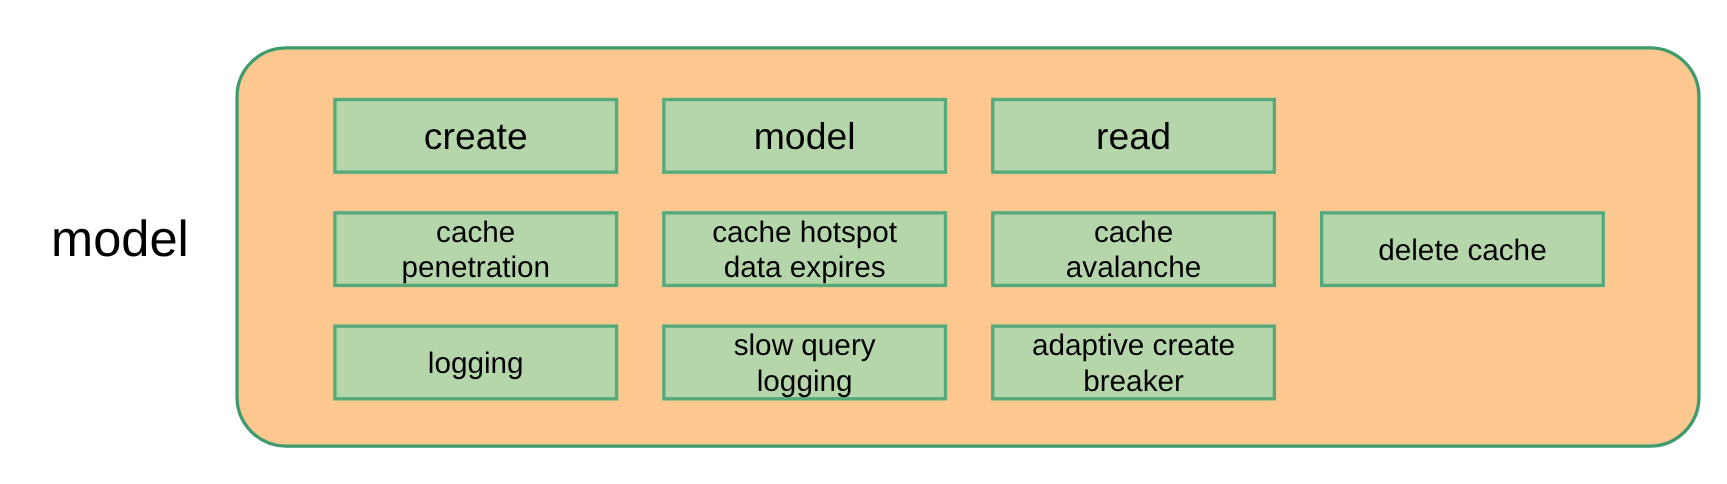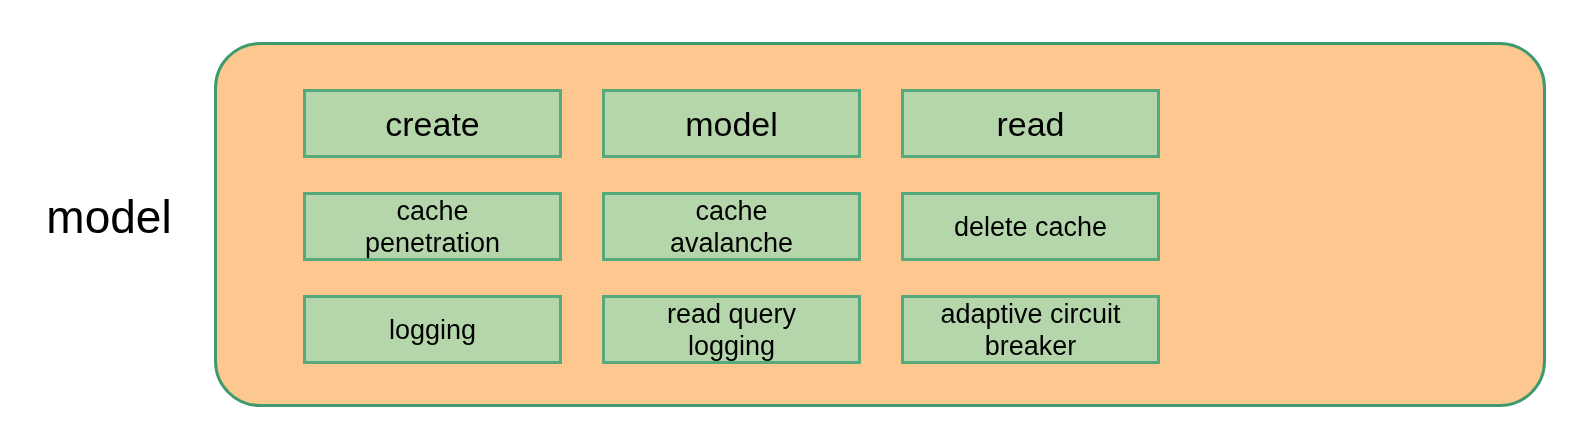--- a/index.html
+++ b/index.html
@@ -117,37 +117,41 @@
           <span class="node-label">read</span>
         </div>
       </div>
 
       <div class="grid-row">
         <div class="node-box level-2">
           <span class="node-label">cache
 penetration</span>
         </div>
         <div class="node-box level-2">
+          <span class="node-label">cache hotspot
+data expires</span>
+        </div>
+        <div class="node-box level-2">
           <span class="node-label">cache
 avalanche</span>
         </div>
         <div class="node-box level-2">
           <span class="node-label">delete cache</span>
         </div>
       </div>
 
       <div class="grid-row">
         <div class="node-box level-3">
           <span class="node-label">logging</span>
         </div>
         <div class="node-box level-3">
-          <span class="node-label">read query
+          <span class="node-label">slow query
 logging</span>
         </div>
         <div class="node-box level-3">
-          <span class="node-label">adaptive circuit
+          <span class="node-label">adaptive create
 breaker</span>
         </div>
       </div>
 
     </div>
   </div>
 </div>
 
 </body></html>

